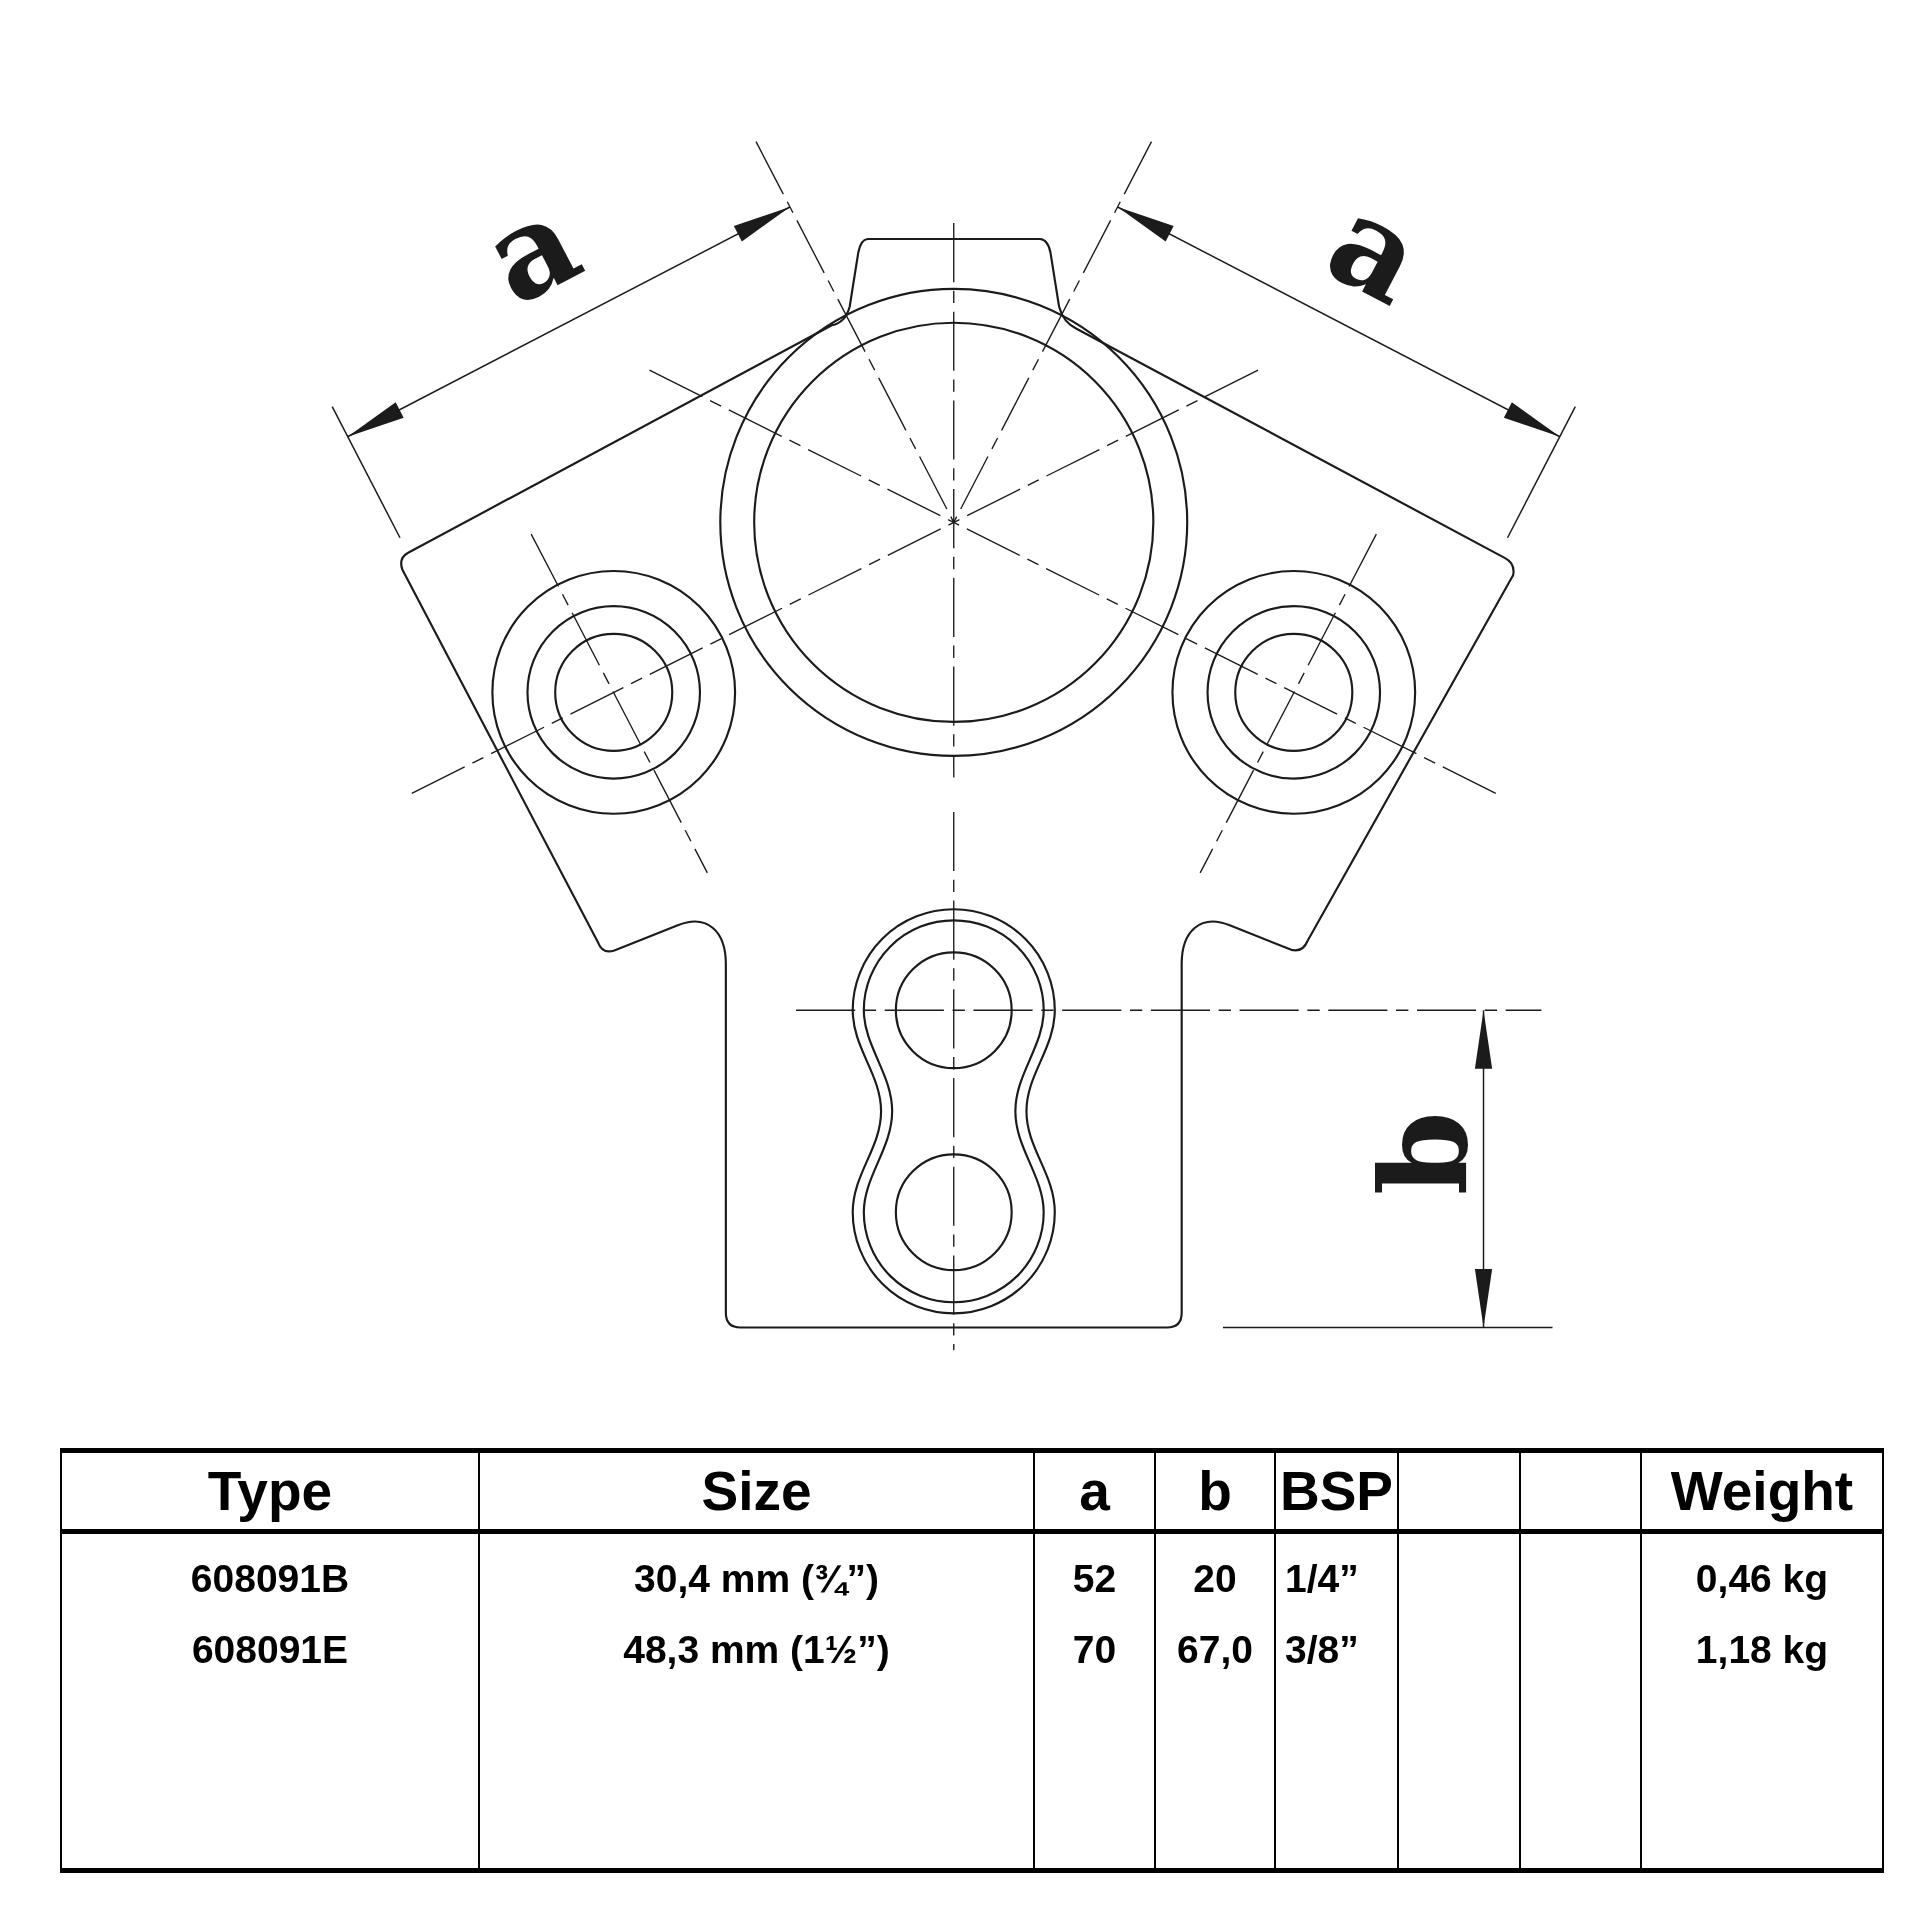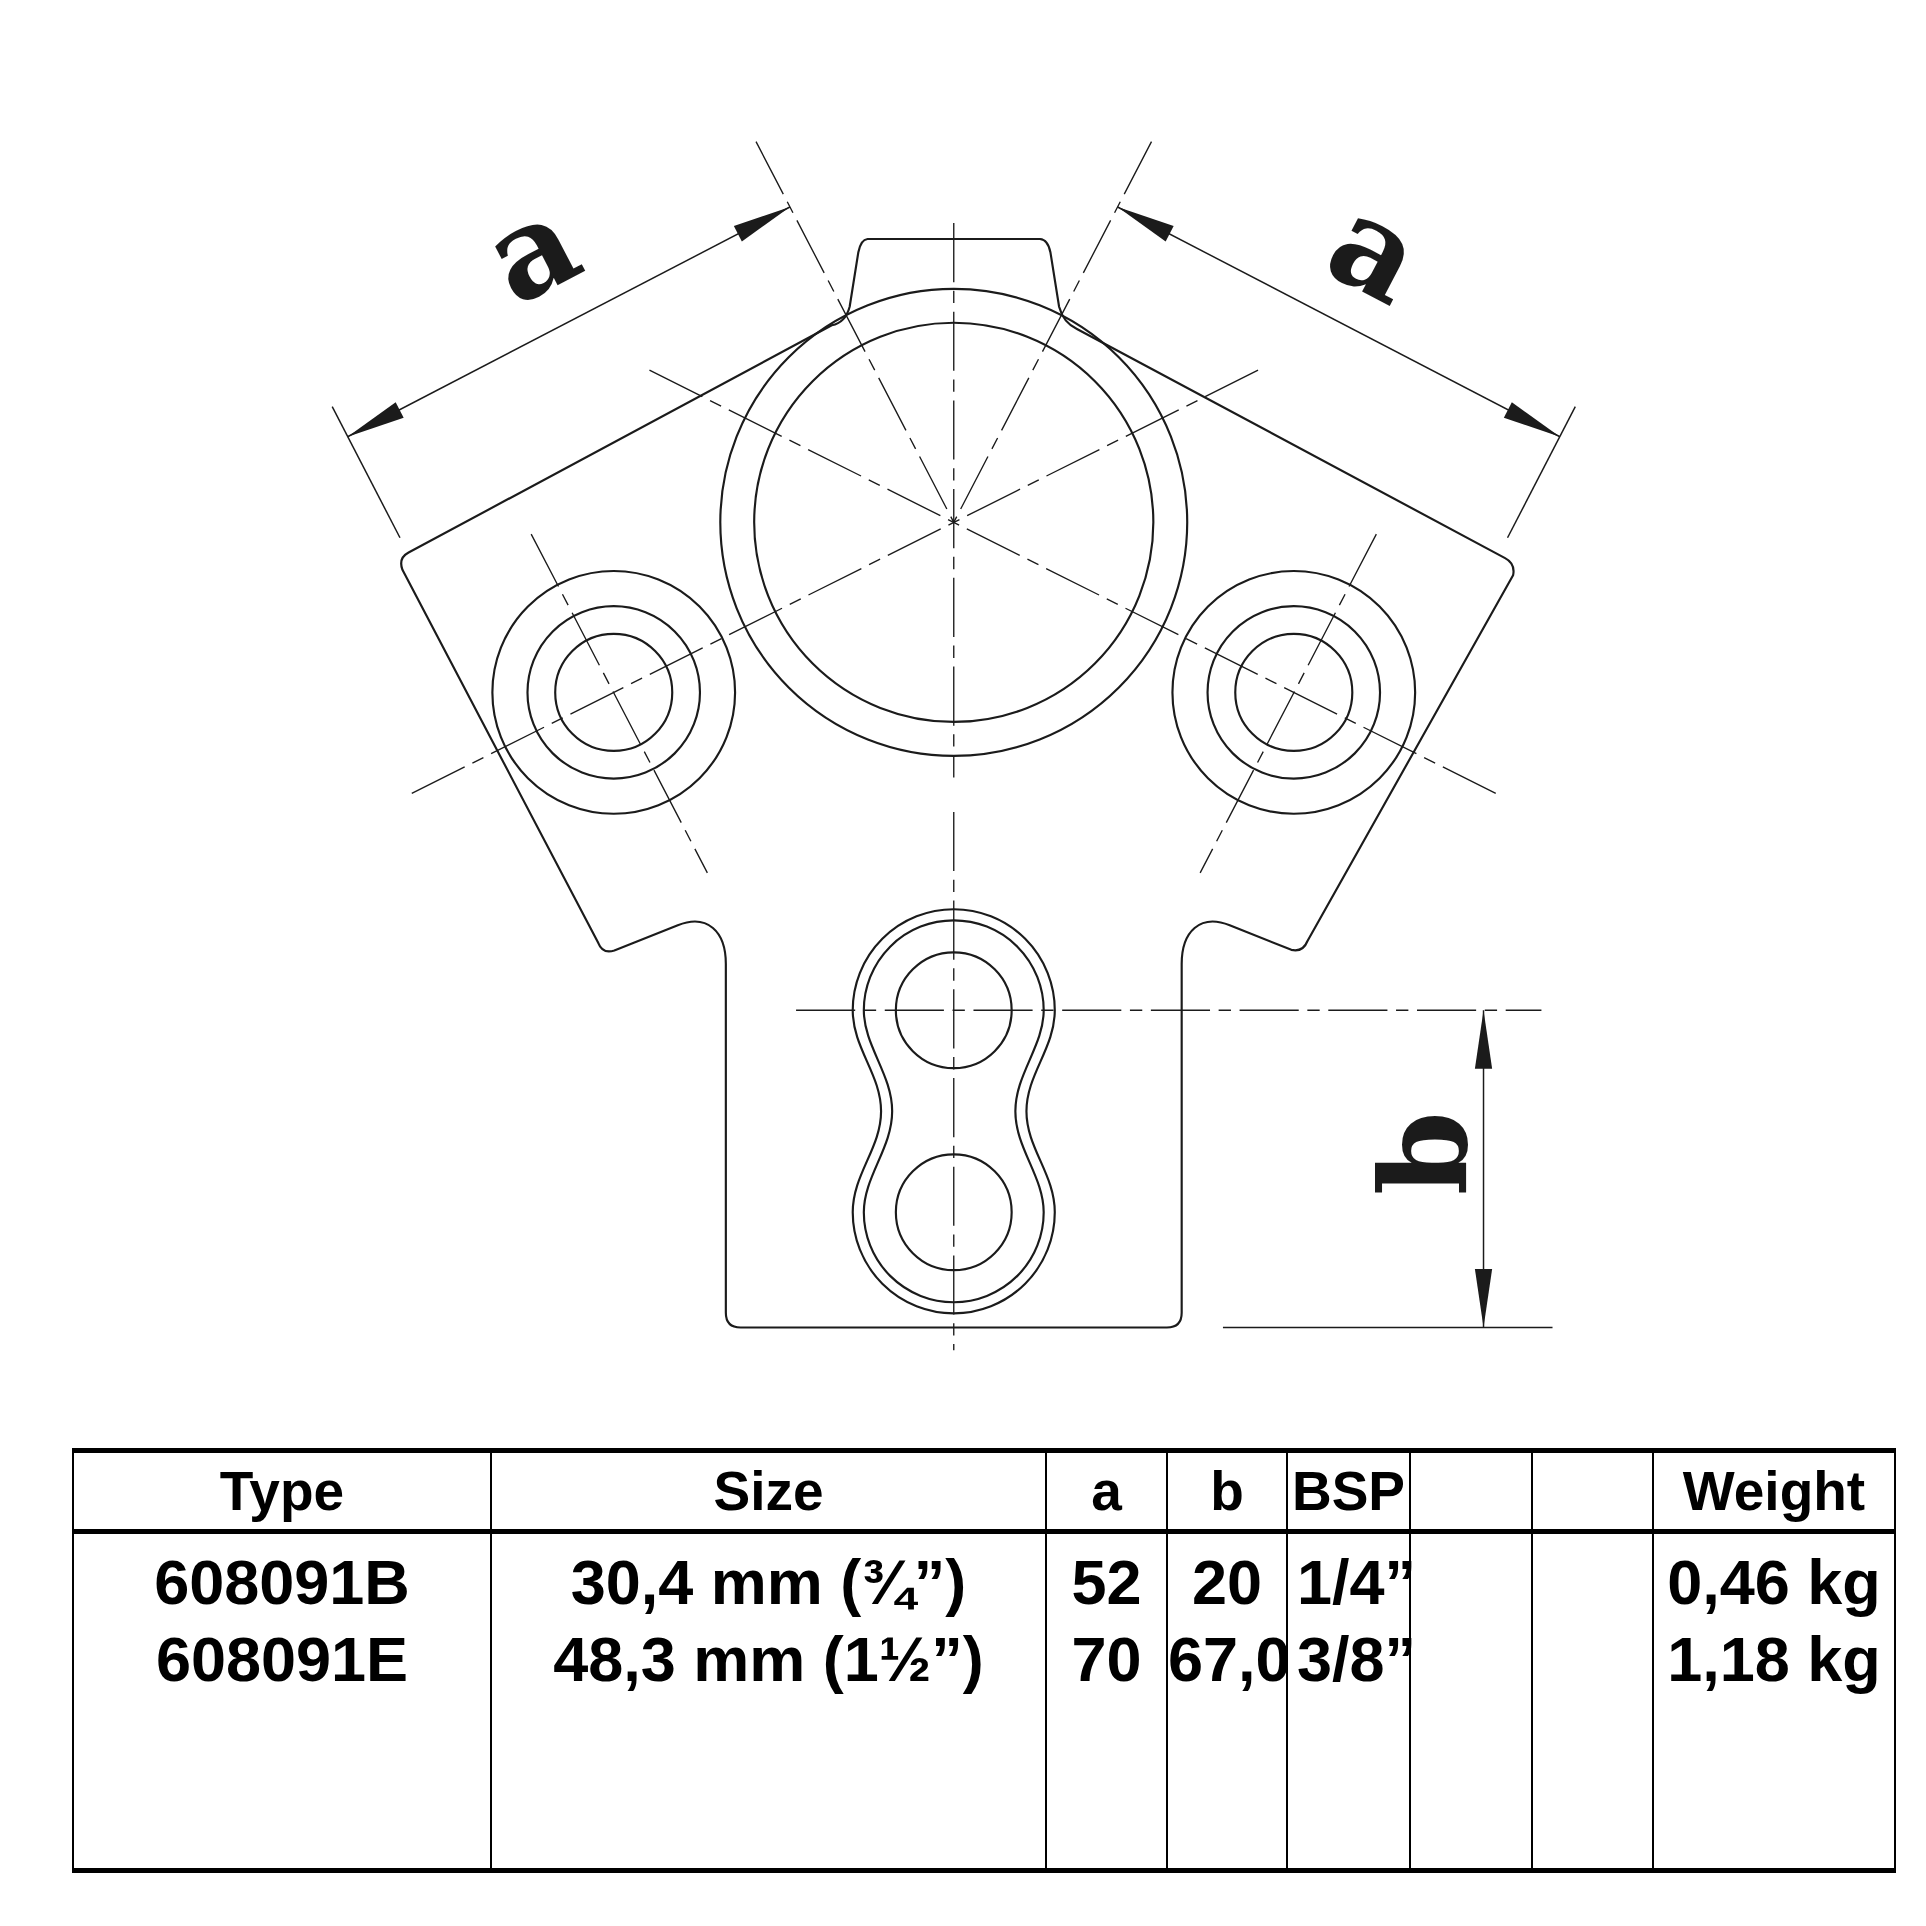--- a/index.html
+++ b/index.html
@@ -26,30 +26,30 @@
   }
   
   .spec-table{
     position:absolute;
     left:60px; top:1448px;
     width:1822px; height:425px;
     border-collapse:collapse;
     table-layout:fixed;
     background:#fff;
   }
-  .spec-table{border:2.5px solid #000;border-top-width:5px;border-bottom-width:5px;margin-left:12px;}
+  .spec-table{border:2.5px solid #000;border-top-width:5px;border-bottom-width:5px;}
   .spec-table th{
     border-bottom:5.5px solid #000;
     font-size:55px;font-weight:bold;
     height:76px;
     text-align:center;vertical-align:middle;
     padding:0;
   }
   .spec-table td{
-    font-size:63px;font-weight:bold;
+    font-size:39px;font-weight:bold;
     text-align:center;vertical-align:middle;
     padding:0;
     white-space:nowrap;
   }
   .spec-table th + th, .spec-table td + td{border-left:2.5px solid #000;}
   .row-h1 td{height:62px;padding-top:8.6px;}
   .row-h td{height:59px;}
   .filler td{height:159px;}
   td.bsp-cell{text-align:left;padding-left:9px;}
 </style>

